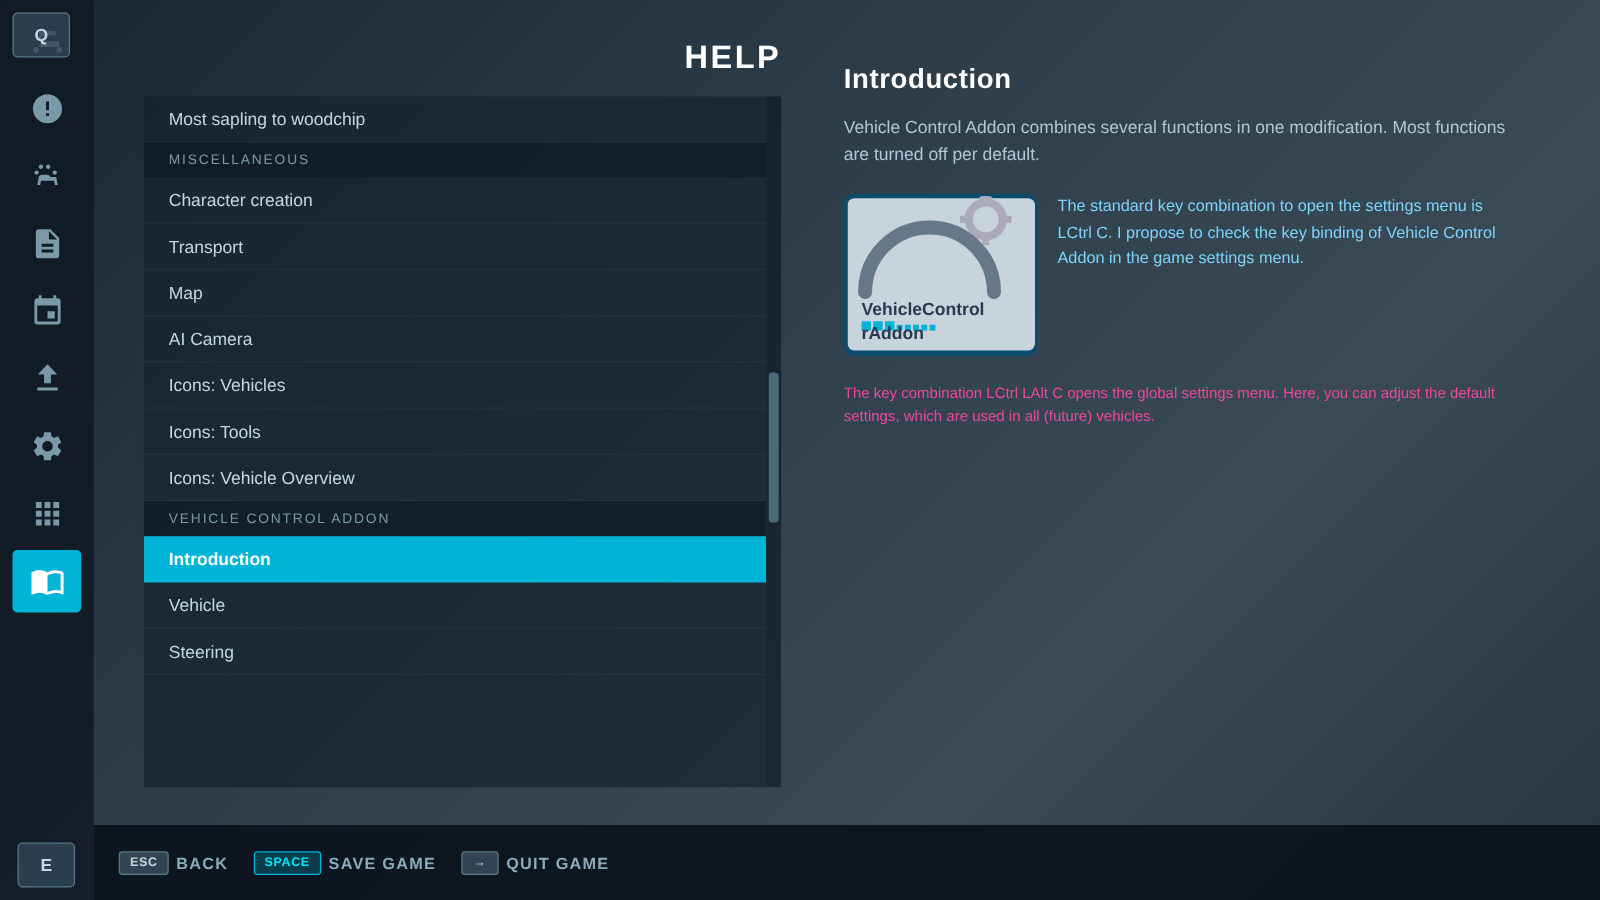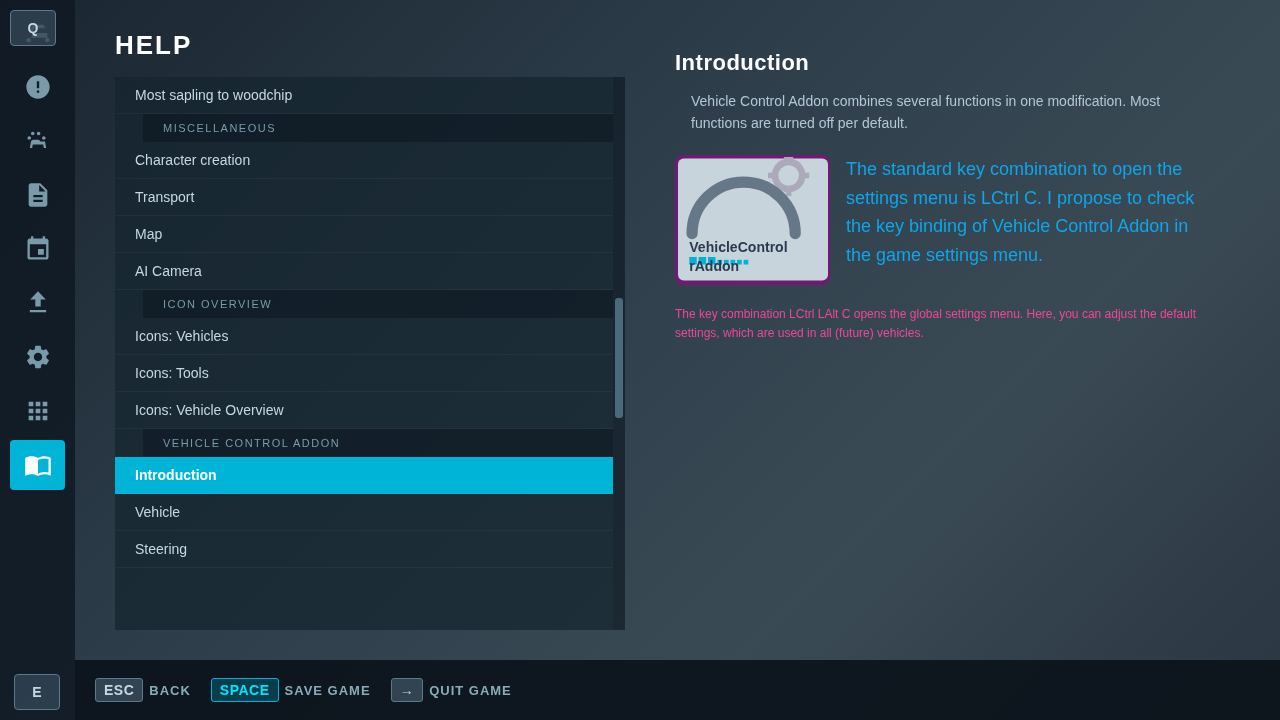--- a/index.html
+++ b/index.html
@@ -75,20 +75,21 @@
       flex-shrink: 0;
     }
 
     .help-title {
       color: white;
       font-size: 26px;
       font-weight: bold;
       letter-spacing: 2px;
       margin-bottom: 16px;
       text-transform: uppercase;
+      text-align: right;
     }
 
     
     .menu-list {
       background: rgba(20, 35, 45, 0.7);
       flex: 1;
       overflow-y: auto;
       scrollbar-width: thin;
       scrollbar-color: #00b4d8 #1a2a35;
     }
@@ -118,21 +119,20 @@
     }
 
     .menu-section-header {
       padding: 8px 20px;
       color: #7a9aaa;
       font-size: 11px;
       letter-spacing: 1.5px;
       text-transform: uppercase;
       background: rgba(10, 20, 30, 0.5);
       cursor: default;
-      margin-left: 28px;
     }
 
     
     .scroll-bar-area {
       width: 12px;
       background: rgba(10,20,30,0.6);
       position: relative;
       flex-shrink: 0;
     }
 
@@ -159,53 +159,52 @@
       font-weight: bold;
       margin-bottom: 14px;
       letter-spacing: 0.5px;
     }
 
     .content-intro {
       font-size: 14px;
       line-height: 1.6;
       color: #b0c8d4;
       margin-bottom: 20px;
-      margin-left: 16px;
     }
 
     
     .plugin-logo-block {
       display: flex;
       gap: 16px;
       margin-bottom: 20px;
       align-items: flex-start;
     }
 
     .plugin-logo {
       width: 155px;
       height: 130px;
       flex-shrink: 0;
       position: relative;
-      background: #701a75;
+      background: #0c4a6e;
       border-radius: 8px;
       display: flex;
       align-items: center;
       justify-content: center;
       overflow: hidden;
     }
 
     .plugin-logo svg {
       width: 150px;
       height: 125px;
     }
 
     .plugin-logo-text {
-      font-size: 18px;
+      font-size: 13px;
       line-height: 1.6;
-      color: #0ea5e9;
+      color: #7dd3fc;
     }
 
     .content-footer {
       font-size: 12px;
       line-height: 1.6;
       color: #ec4899;
     }
 
     
     .bottom-bar {
@@ -223,21 +222,21 @@
     .key-btn {
       display: flex;
       align-items: center;
       gap: 6px;
     }
 
     .key-badge {
       background: rgba(60,80,95,0.8);
       border: 1px solid #5a7a8a;
       color: #c5d8e0;
-      font-size: 14px;
+      font-size: 10px;
       font-weight: bold;
       padding: 3px 8px;
       border-radius: 3px;
       letter-spacing: 0.5px;
       min-width: 30px;
       text-align: center;
     }
 
     .key-badge.highlight {
       background: rgba(0, 180, 210, 0.25);
@@ -376,23 +375,20 @@
         </div>
 
         <div class="menu-section-header">
           <span>MISCELLANEOUS</span>
         </div>
         <div class="menu-item"><span>Character creation</span></div>
         <div class="menu-item"><span>Transport</span></div>
         <div class="menu-item"><span>Map</span></div>
         <div class="menu-item"><span>AI Camera</span></div>
 
-        <div class="menu-section-header">
-          <span>ICON OVERVIEW</span>
-        </div>
         <div class="menu-item"><span>Icons: Vehicles</span></div>
         <div class="menu-item"><span>Icons: Tools</span></div>
         <div class="menu-item"><span>Icons: Vehicle Overview</span></div>
 
         <div class="menu-section-header">
           <span>VEHICLE CONTROL ADDON</span>
         </div>
         <div class="menu-item active"><span>Introduction</span></div>
         <div class="menu-item"><span>Vehicle</span></div>
         <div class="menu-item"><span>Steering</span></div>

